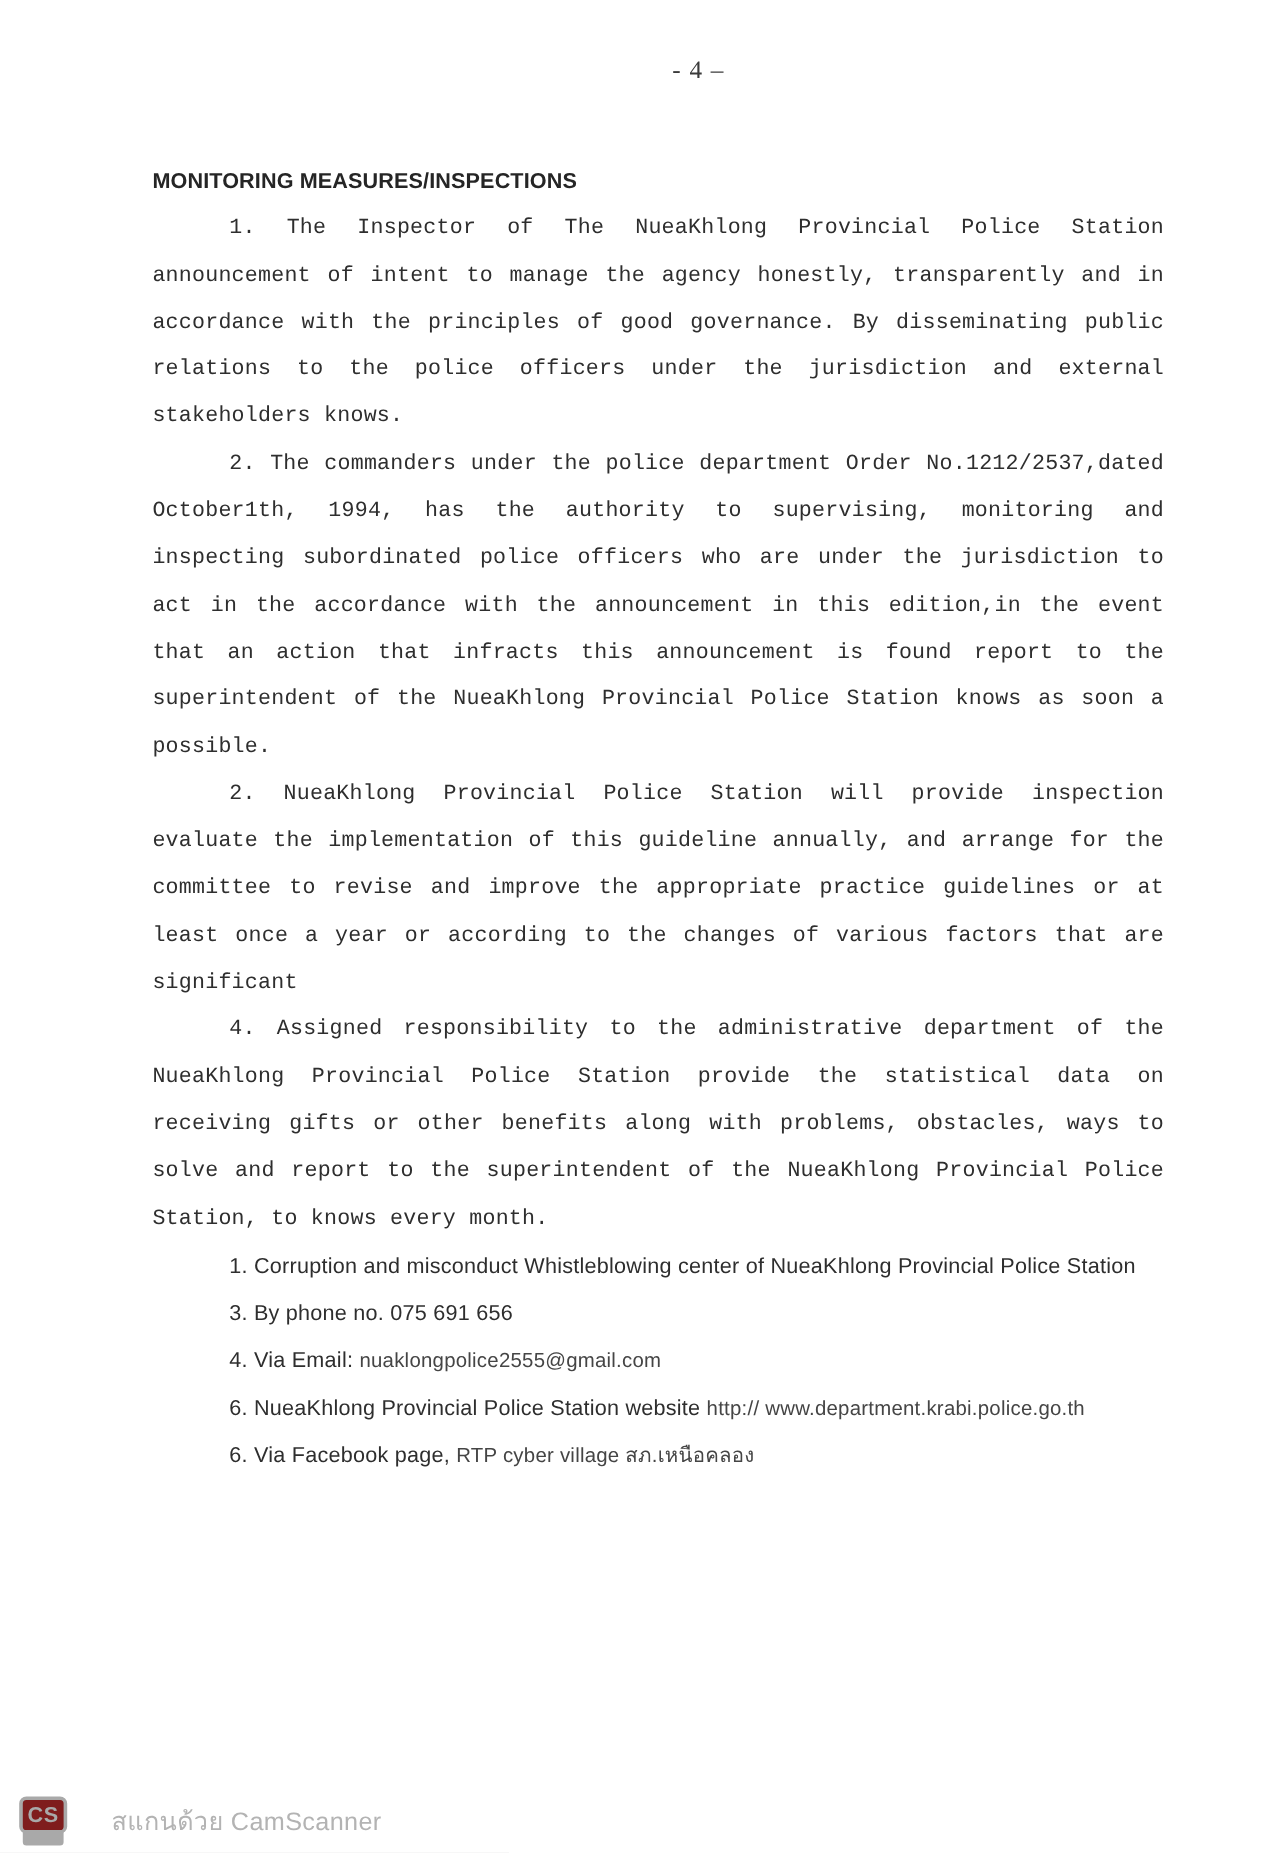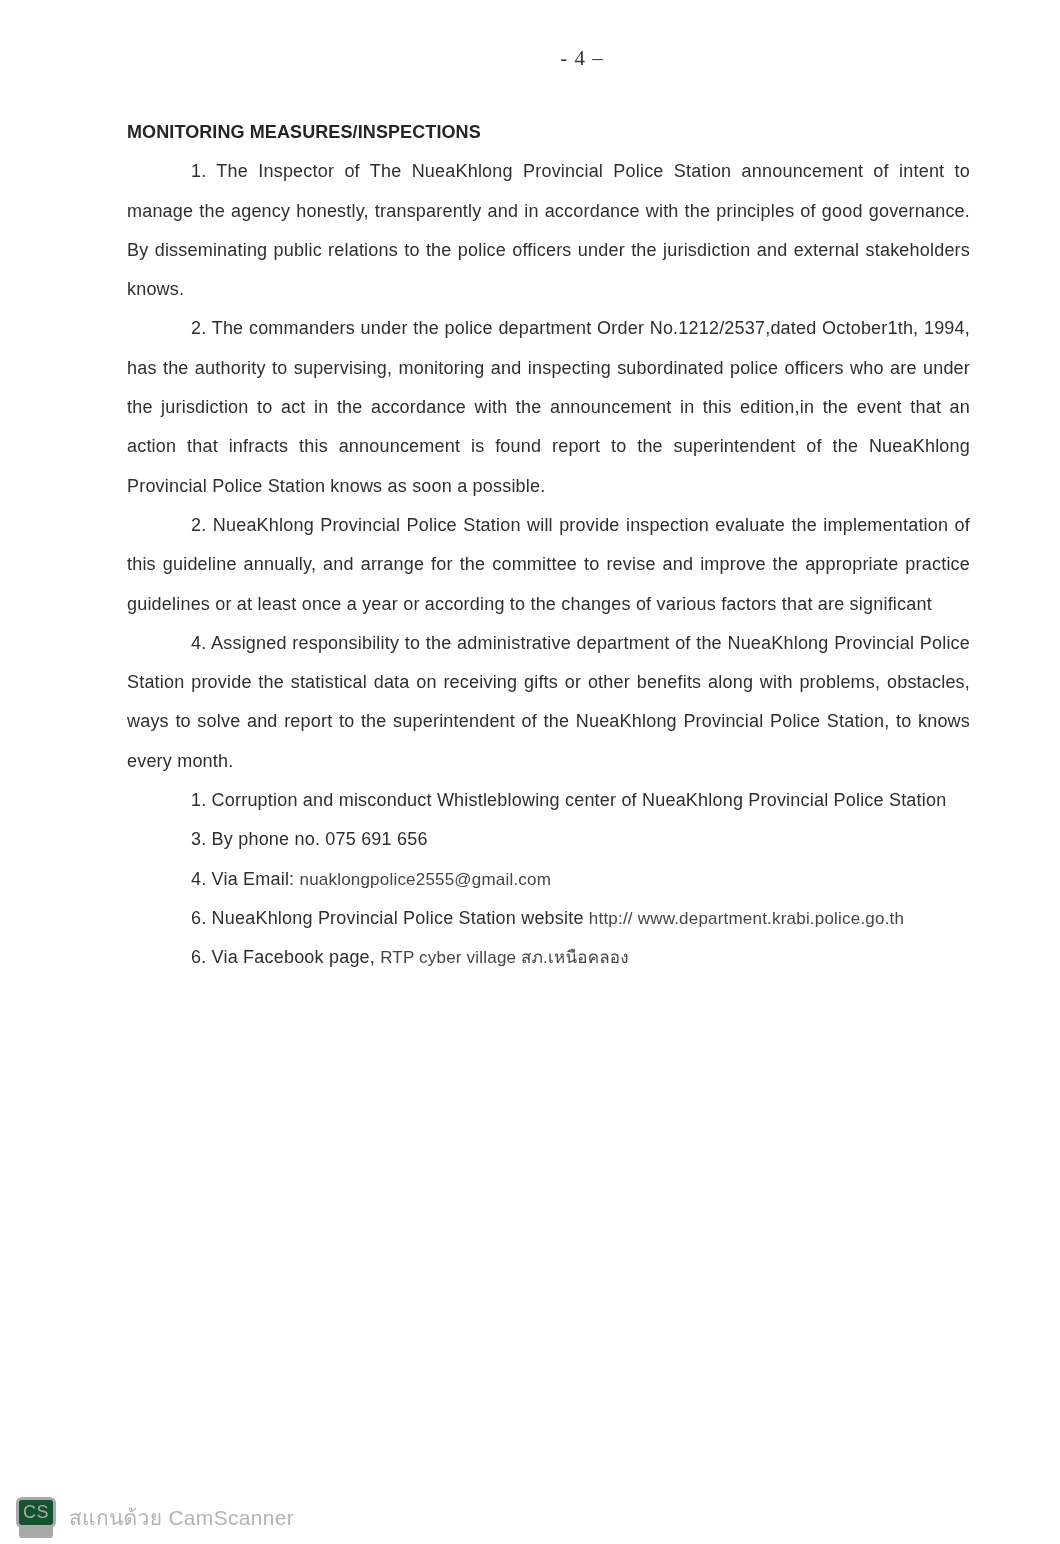--- a/index.html
+++ b/index.html
@@ -20,40 +20,40 @@
     right: 0;
     text-align: center;
     padding-left: 104px;
     font-family: "Liberation Serif", serif;
     font-size: 21px;
     letter-spacing: 1px;
     color: #3a3a3a;
   }
   .content {
     position: absolute;
-    top: 113px;
+    top: 132px;
     left: 127px;
     width: 843px;
     font-size: 18px;
     line-height: 39.3px;
     letter-spacing: 0.2px;
   }
   .content h2 {
     margin: 0;
     font-size: 18px;
     font-weight: bold;
     line-height: 39.3px;
     letter-spacing: 0.1px;
     color: #252525;
   }
   .content p {
     margin: 0;
     text-indent: 64px;
   }
-  .content p.justify { text-align: justify; }
+  .content p.justify { text-align: justify; font-family: Liberation Mono, monospace; }
   .alt-font {
     font-family: Liberation Sans, sans-serif;
     font-size: 17px;
     color: #454545;
     letter-spacing: 0.2px;
   }
   .watermark {
     position: absolute;
     left: 16px;
     bottom: 6px;
@@ -76,36 +76,37 @@
     background: #a9a9a9;
     border-radius: 3px;
   }
   .cs-box {
     position: absolute;
     left: 0;
     top: 0;
     width: 40px;
     height: 31px;
     box-sizing: border-box;
-    background: #14532d;
+    background: #7f1d1d;
     border: 3px solid #a9a9a9;
     border-radius: 6px;
     display: flex;
     align-items: center;
     justify-content: center;
     font-size: 18px;
-    font-weight: normal;
+    font-weight: bold;
     letter-spacing: 0.5px;
     color: #a9a9a9;
   }
   .watermark-text {
     font-size: 21px;
     color: #b3b3b3;
     letter-spacing: 0.3px;
     white-space: nowrap;
+    margin-left: 24px;
   }
 </style>
 </head>
 <body>
 
 <div class="page">
 
   <div class="page-number">- 4 –</div>
 
   <div class="content">

